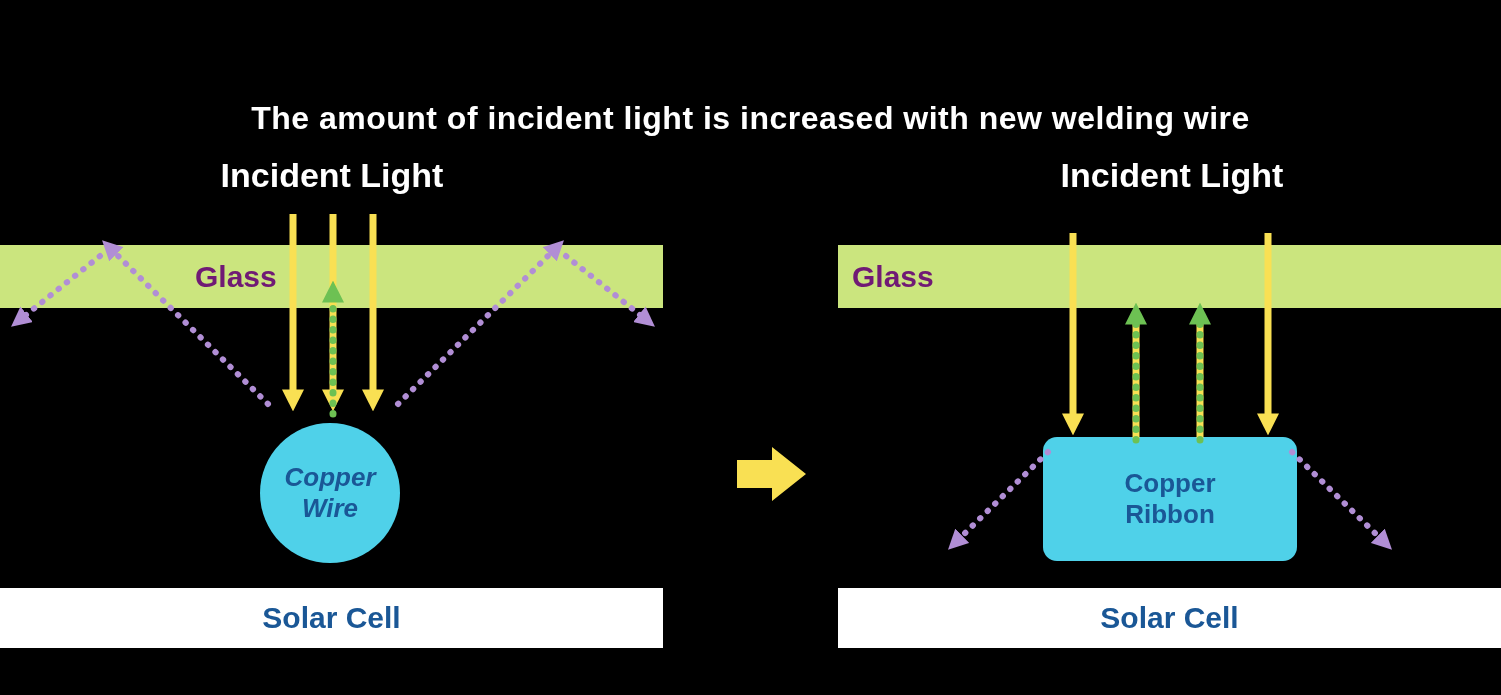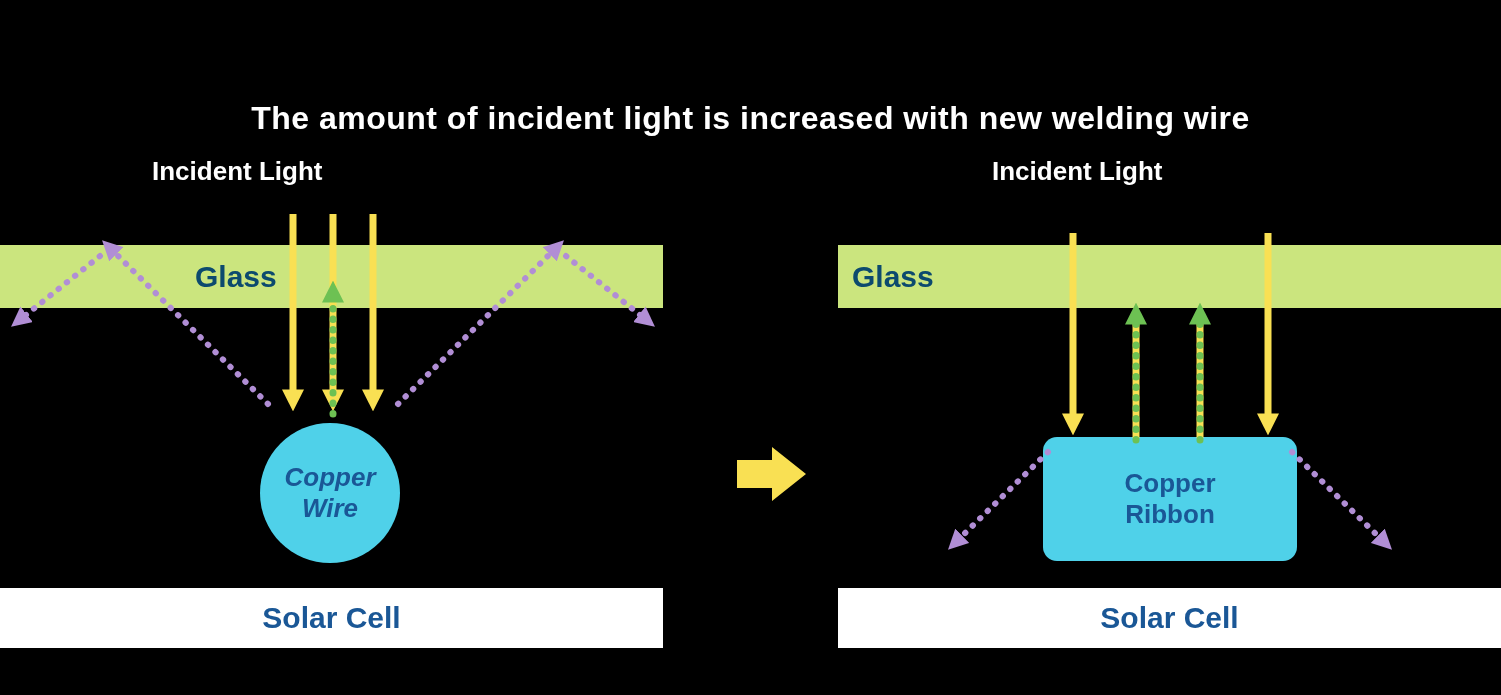--- a/index.html
+++ b/index.html
@@ -8,33 +8,33 @@
   .canvas { position:relative; width:1501px; height:695px; background:#000; overflow:hidden; }
 
   .title {
     position:absolute; top:52px; left:0; width:100%;
     text-align:center; color:#ffffff; font-size:32px; font-weight:bold;
     letter-spacing:.5px;
     margin-top:48px;
   }
 
   .incident-label {
-    position:absolute; top:156px; width:360px; text-align:left;
-    color:#ffffff; font-size:26px; font-weight:bold;
+    position:absolute; top:156px; width:360px; text-align:center;
+    color:#ffffff; font-size:34px; font-weight:bold;
   }
   .incident-left  { left:152px; }
   .incident-right { left:992px; }
 
   .glass-band {
     position:absolute; top:245px; height:63px; background:#cbe57e;
     display:flex; align-items:center;
   }
   .glass-left  { left:0;     width:663px; padding-left:195px; }
   .glass-right { left:838px; width:663px; padding-left:14px; }
-  .glass-text  { color:#0c4a6e; font-size:30px; font-weight:bold; }
+  .glass-text  { color:#701a75; font-size:30px; font-weight:bold; }
 
   .solar-band {
     position:absolute; top:568px; height:60px; background:#ffffff;
     display:flex; align-items:center; justify-content:center;
     color:#1a5796; font-size:30px; font-weight:bold;margin-top:20px;
   }
   .solar-left  { left:0;     width:663px; }
   .solar-right { left:838px; width:663px; }
 
   .copper-wire {

